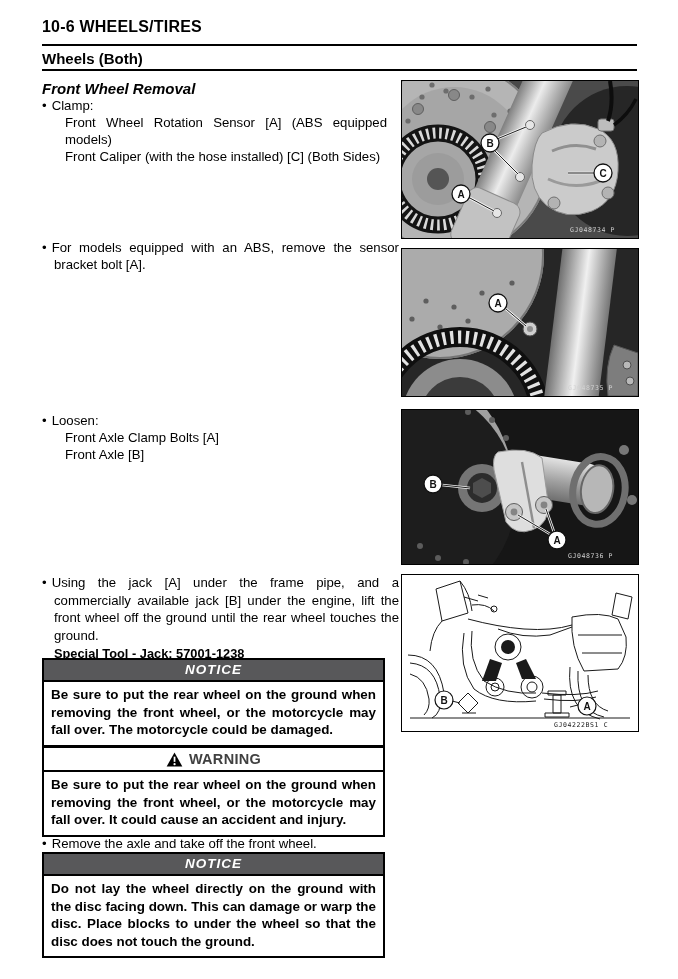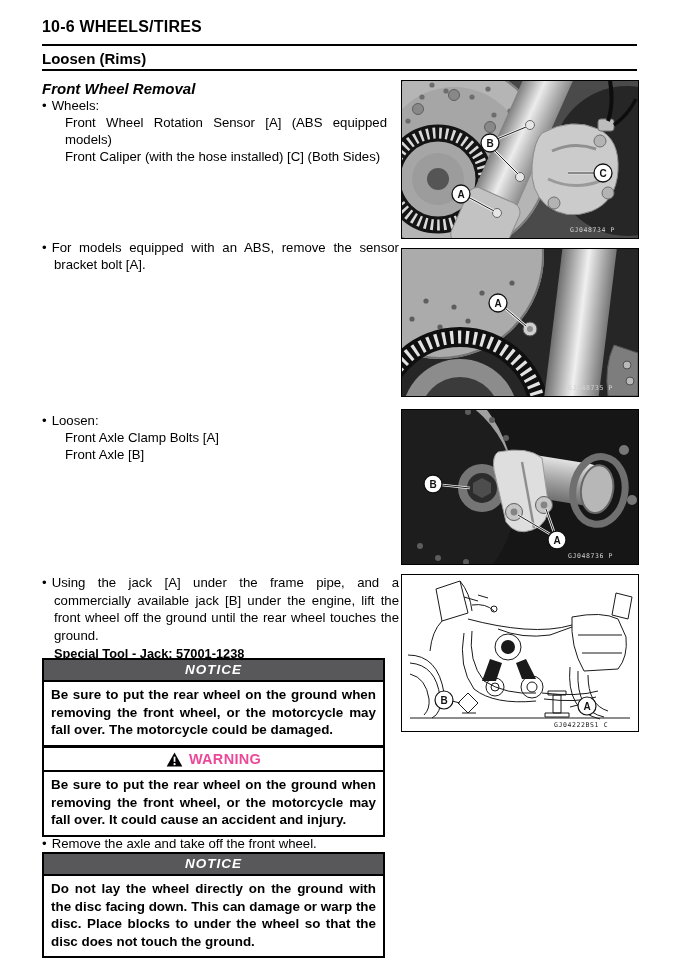--- a/index.html
+++ b/index.html
@@ -23,44 +23,44 @@
   .tool-line { padding-left:12px; font-weight:bold; font-size:12.8px;text-decoration:underline; }
 
   .alert { position:absolute; left:42px; width:343px; border:2px solid #000; background:#fff; box-sizing:border-box; }
   .alert-head-notice {
     height:20px; line-height:20px; text-align:center;
     background:#58585a; color:#ffffff; font-weight:bold; font-style:italic;
     font-size:13.5px; letter-spacing:1px; border-bottom:2px solid #000;
   }
   .alert-head-warning {
     height:22px; display:flex; align-items:center; justify-content:center; gap:6px;
-    background:#fff; color:#ec4899; font-weight:bold; font-size:14.5px; letter-spacing:.3px;
+    background:#fff; color:#404040; font-weight:bold; font-size:14.5px; letter-spacing:.3px;
     border-bottom:2px solid #000;
   }
   .alert-body { padding:4px 7px 6px 7px; font-weight:bold; font-size:13.4px; line-height:17.5px; text-align:justify; }
 
   .figure { position:absolute; left:401px; width:236px; border:1px solid #000; box-sizing:content-box; background:#333; font-size:0; }
   .figure svg { display:block; }
   .fig-id { fill:#d2d2d2; font-size:6.5px; letter-spacing:.6px; font-family:"DejaVu Sans Mono", monospace; }
   .fig-id-dark { fill:#1a1a1a; font-size:6.5px; letter-spacing:.6px; font-family:"DejaVu Sans Mono", monospace; }
   .callout-letter { font-size:10px; font-weight:600; fill:#111; font-family:"Liberation Sans", sans-serif; }
 </style>
 </head>
 <body>
 
 <div class="page">
 
   <div class="chapter-title">10-6 WHEELS/TIRES</div>
   <div class="rule-1"></div>
-  <div class="section-title">Loosen (Rims)</div>
+  <div class="section-title">Wheels (Both)</div>
   <div class="rule-2"></div>
   <div class="subsection-title">Front Wheel Removal</div>
 
   <div class="blk" style="top:97px;">
-    <div class="bullet">Wheels:</div>
+    <div class="bullet">Clamp:</div>
     <div class="sub jp">Front Wheel Rotation Sensor [A] (ABS equipped models)</div>
     <div class="sub">Front Caliper (with the hose installed) [C] (Both Sides)</div>
   </div>
 
   <div class="blk hang jp bullet" style="top:239px;">For models equipped with an ABS, remove the sensor bracket bolt [A].</div>
 
   <div class="blk hang jp bullet" style="top:574px; line-height:17.5px;">Using the jack [A] under the frame pipe, and a commercially available jack [B] under the engine, lift the front wheel off the ground until the rear wheel touches the ground.</div>
 
   <div class="blk" style="top:412px;">
     <div class="bullet">Loosen:</div>

